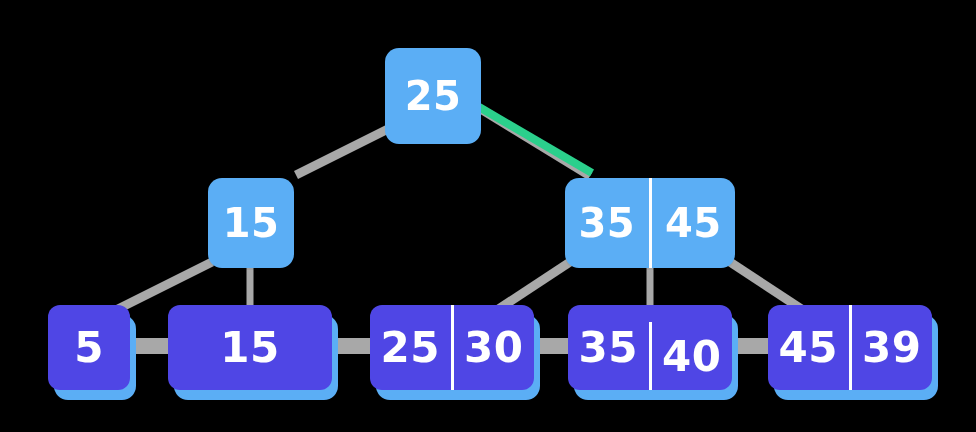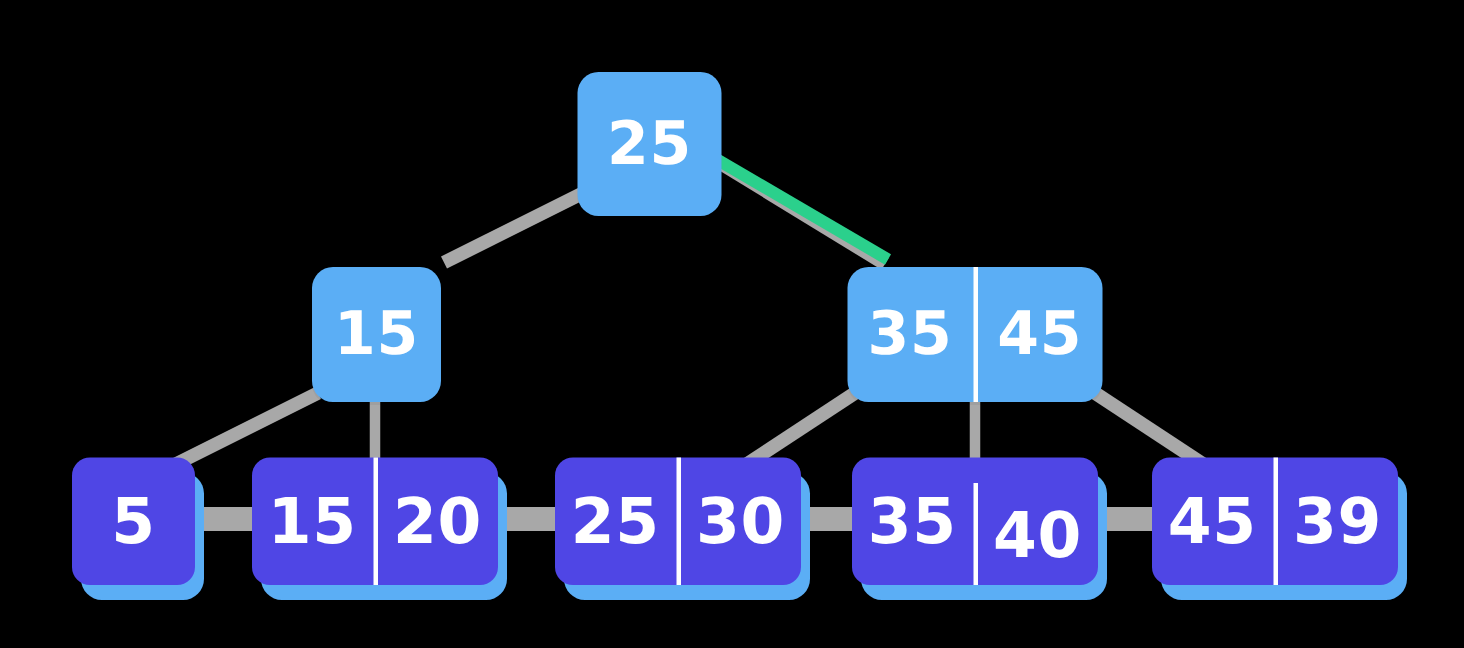--- a/index.html
+++ b/index.html
@@ -124,21 +124,20 @@
       <div class="leaf-wrap" style="left: 48px; top: 305px; width: 82px; height: 85px;">
         <div class="leaf-back"></div>
         <div class="node leaf" style="width: 82px; height: 85px;">
           <div class="cell" style="flex: 1 1 0px;">5</div>
         </div>
       </div>
       <div class="leaf-wrap" style="left: 168px; top: 305px; width: 164px; height: 85px;">
         <div class="leaf-back"></div>
         <div class="node leaf" style="width: 164px; height: 85px;">
           <div class="cell" style="flex: 1 1 0px;">15</div>
-          <div class="cell" style="flex: 1 1 0px;">20</div>
         </div>
       </div>
       <div class="leaf-wrap" style="left: 370px; top: 305px; width: 164px; height: 85px;">
         <div class="leaf-back"></div>
         <div class="node leaf" style="width: 164px; height: 85px;">
           <div class="cell" style="flex: 1 1 0px;">25</div>
           <div class="cell" style="flex: 1 1 0px; text-align: center;">30</div>
         </div>
       </div>
       <div class="leaf-wrap" style="left: 568px; top: 305px; width: 164px; height: 85px;">

